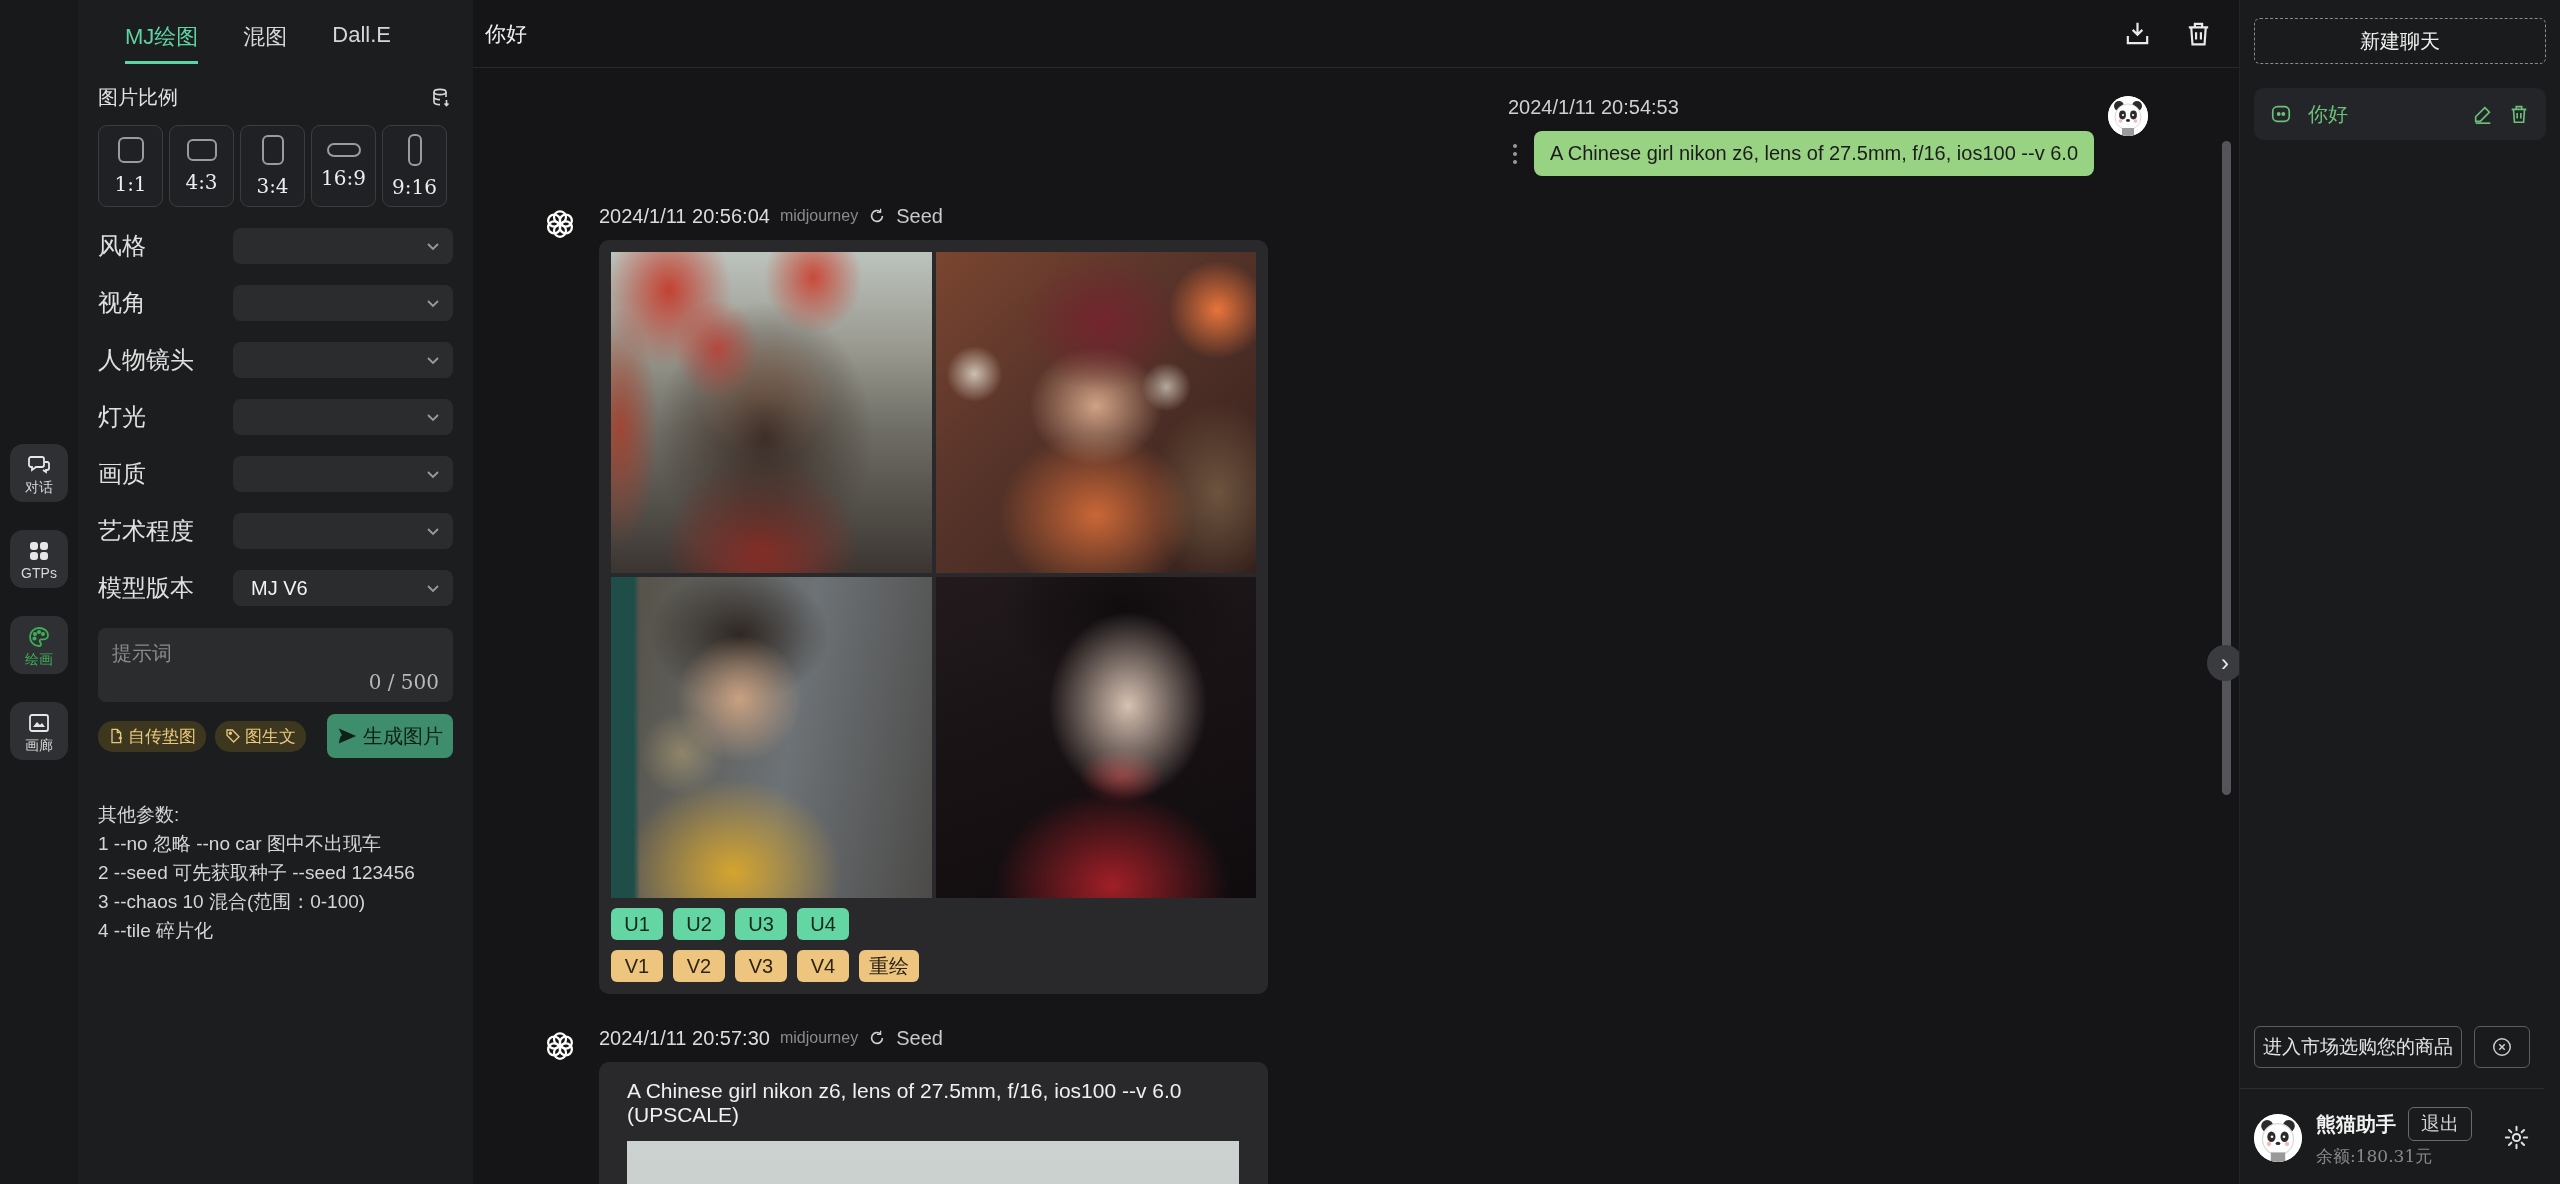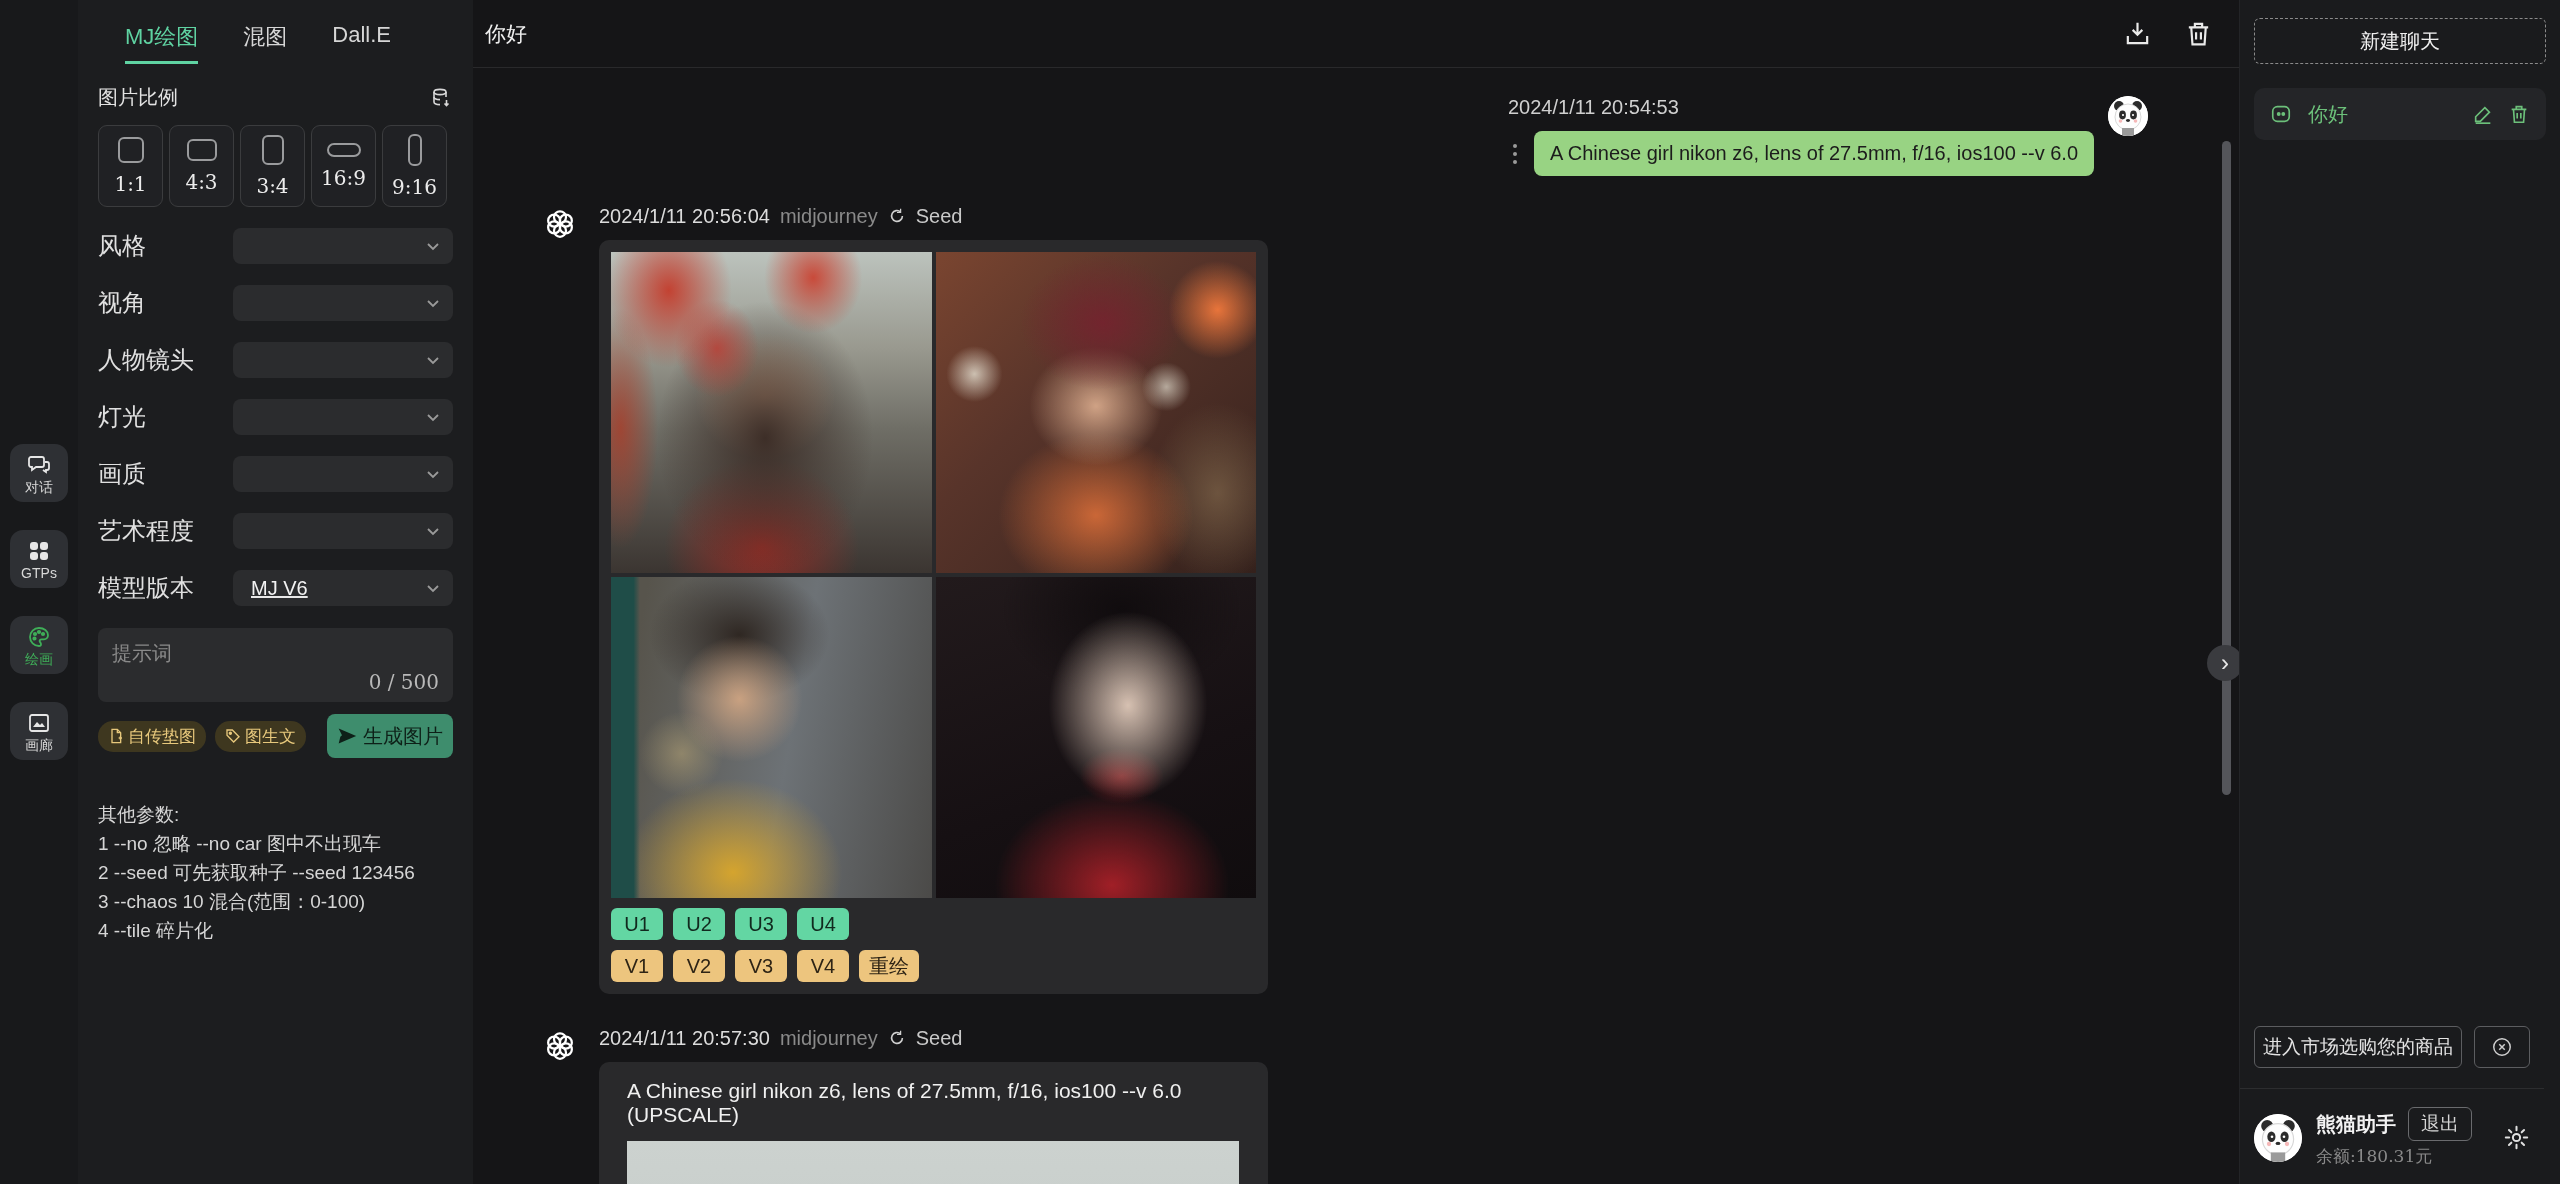--- a/index.html
+++ b/index.html
@@ -29,21 +29,21 @@
                 background:#202124; display:flex; flex-direction:column; align-items:center;
                 justify-content:center; gap:9px; cursor:pointer; }
   .ratio-shape { border:2px solid #9a9b9d; border-radius:6px; }
   .rs0 { width:26px; height:26px; } .rs1 { width:30px; height:22px; }
   .rs2 { width:22px; height:30px; } .rs3 { width:34px; height:14px; border-radius:7px; }
   .rs4 { width:14px; height:32px; }
   .ratio-num { font-family:"DejaVu Serif", serif; font-size:20px; color:#ececec; }
   .field { display:flex; align-items:center; justify-content:space-between; margin-top:21px; }
   .field-label { font-size:24px; color:#e0e0e0;text-align:right; }
   .select { width:220px; height:36px; background:#2b2c2e; border-radius:8px; display:flex;
-            align-items:center; justify-content:flex-end; padding:0 12px; cursor:pointer;text-decoration:underline; }
+            align-items:center; justify-content:flex-end; padding:0 12px; cursor:pointer; }
   .select .val { flex:1; font-size:20px; color:#f2f2f2; padding-left:6px; }
   .prompt-box { position:relative; margin-top:22px; width:355px; height:74px;
                 background:#2b2c2e; border-radius:8px; }
   .prompt-box textarea { width:100%; height:100%; background:transparent; border:none; resize:none;
                 outline:none; font-family:"Liberation Sans", sans-serif; font-size:20px;
                 color:#eee; padding:12px 14px; }
   .prompt-box textarea::placeholder { color:#8a8a8a; }
   .prompt-counter { position:absolute; right:14px; bottom:8px; font-family:"DejaVu Serif", serif;
                 font-size:20px; color:#b9b9b9; pointer-events:none; }
   .action-row { display:flex; align-items:center; margin-top:12px; gap:9px; }
@@ -72,21 +72,21 @@
   .u-row { display:flex; align-items:center; gap:12px; }
   .bubble { background:#98d383; color:#1c1c1c; font-size:20px; padding:11px 16px; border-radius:8px; }
   .avatar { border-radius:50%; overflow:hidden; background:#fff; flex-shrink:0; }
   .av40 { width:40px; height:40px; } .av48 { width:48px; height:48px; }
 
   .msg-bot { display:flex; gap:21px; align-items:flex-start; }
   .bot1 { margin-top:28px; } .bot2 { margin-top:32px; }
   .bot-avatar { width:36px; height:36px; margin-top:2px; flex-shrink:0; }
   .meta { display:flex; align-items:center; gap:10px; height:24px; }
   .meta .time { font-size:20px; color:#dcdcdc; }
-  .meta .model { font-size:20px; color:#8a8a8a; }
+  .meta .model { font-size:16px; color:#8a8a8a; }
   .meta .seed { font-size:20px; color:#c9c9c9; cursor:pointer; }
   .meta svg { width:18px; height:18px; }
   .bot-card { width:669px; background:#29292b; border-radius:10px; margin-top:12px; padding:12px; }
   .img-grid { display:grid; grid-template-columns:1fr 1fr; gap:4px; }
   .gimg { width:100%; height:321px; cursor:pointer; }
   .btn-row { display:flex; gap:10px; margin-top:10px; }
   .ubtn, .vbtn { min-width:52px; height:32px; border-radius:6px; font-size:20px; display:flex;
                  align-items:center; justify-content:center; padding:0 10px; cursor:pointer; }
   .ubtn { background:#63d6a3; color:#11291e; }
   .vbtn { background:#edc57e; color:#2e2415; }

